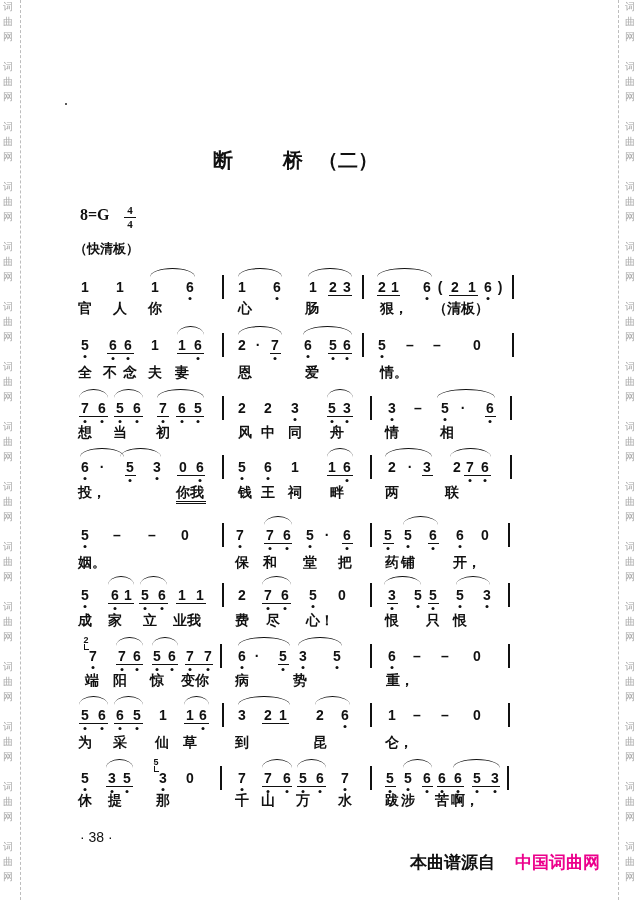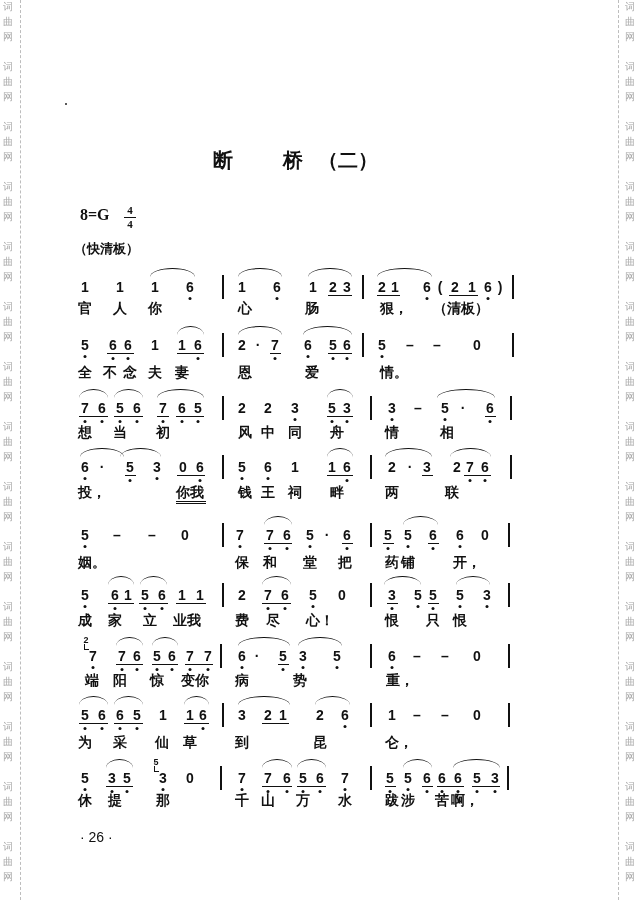--- a/index.html
+++ b/index.html
@@ -584,15 +584,18 @@
         <span class="lyric" style="left: 261px; top: 792px;">山</span>
         <span class="lyric" style="left: 296px; top: 792px;">万</span>
         <span class="lyric" style="left: 338px; top: 792px;">水</span>
         <span class="lyric" style="left: 385px; top: 792px;">跋</span>
         <span class="lyric" style="left: 401px; top: 792px;">涉</span>
         <span class="lyric" style="left: 435px; top: 792px;">苦</span>
         <span class="lyric" style="left: 451px; top: 792px;">啊，</span>
       </div>
     </div>
 
-  <span class="page-num">· 26 ·</span>
-
+  <span class="page-num">· 38 ·</span>
+
+  <div class="footer">
+    <span>本曲谱源自</span><span class="site" id="site-name" style="color: rgb(236, 0, 140);">中国词曲网</span>
+  </div>
 </div>
 
 </body></html>

